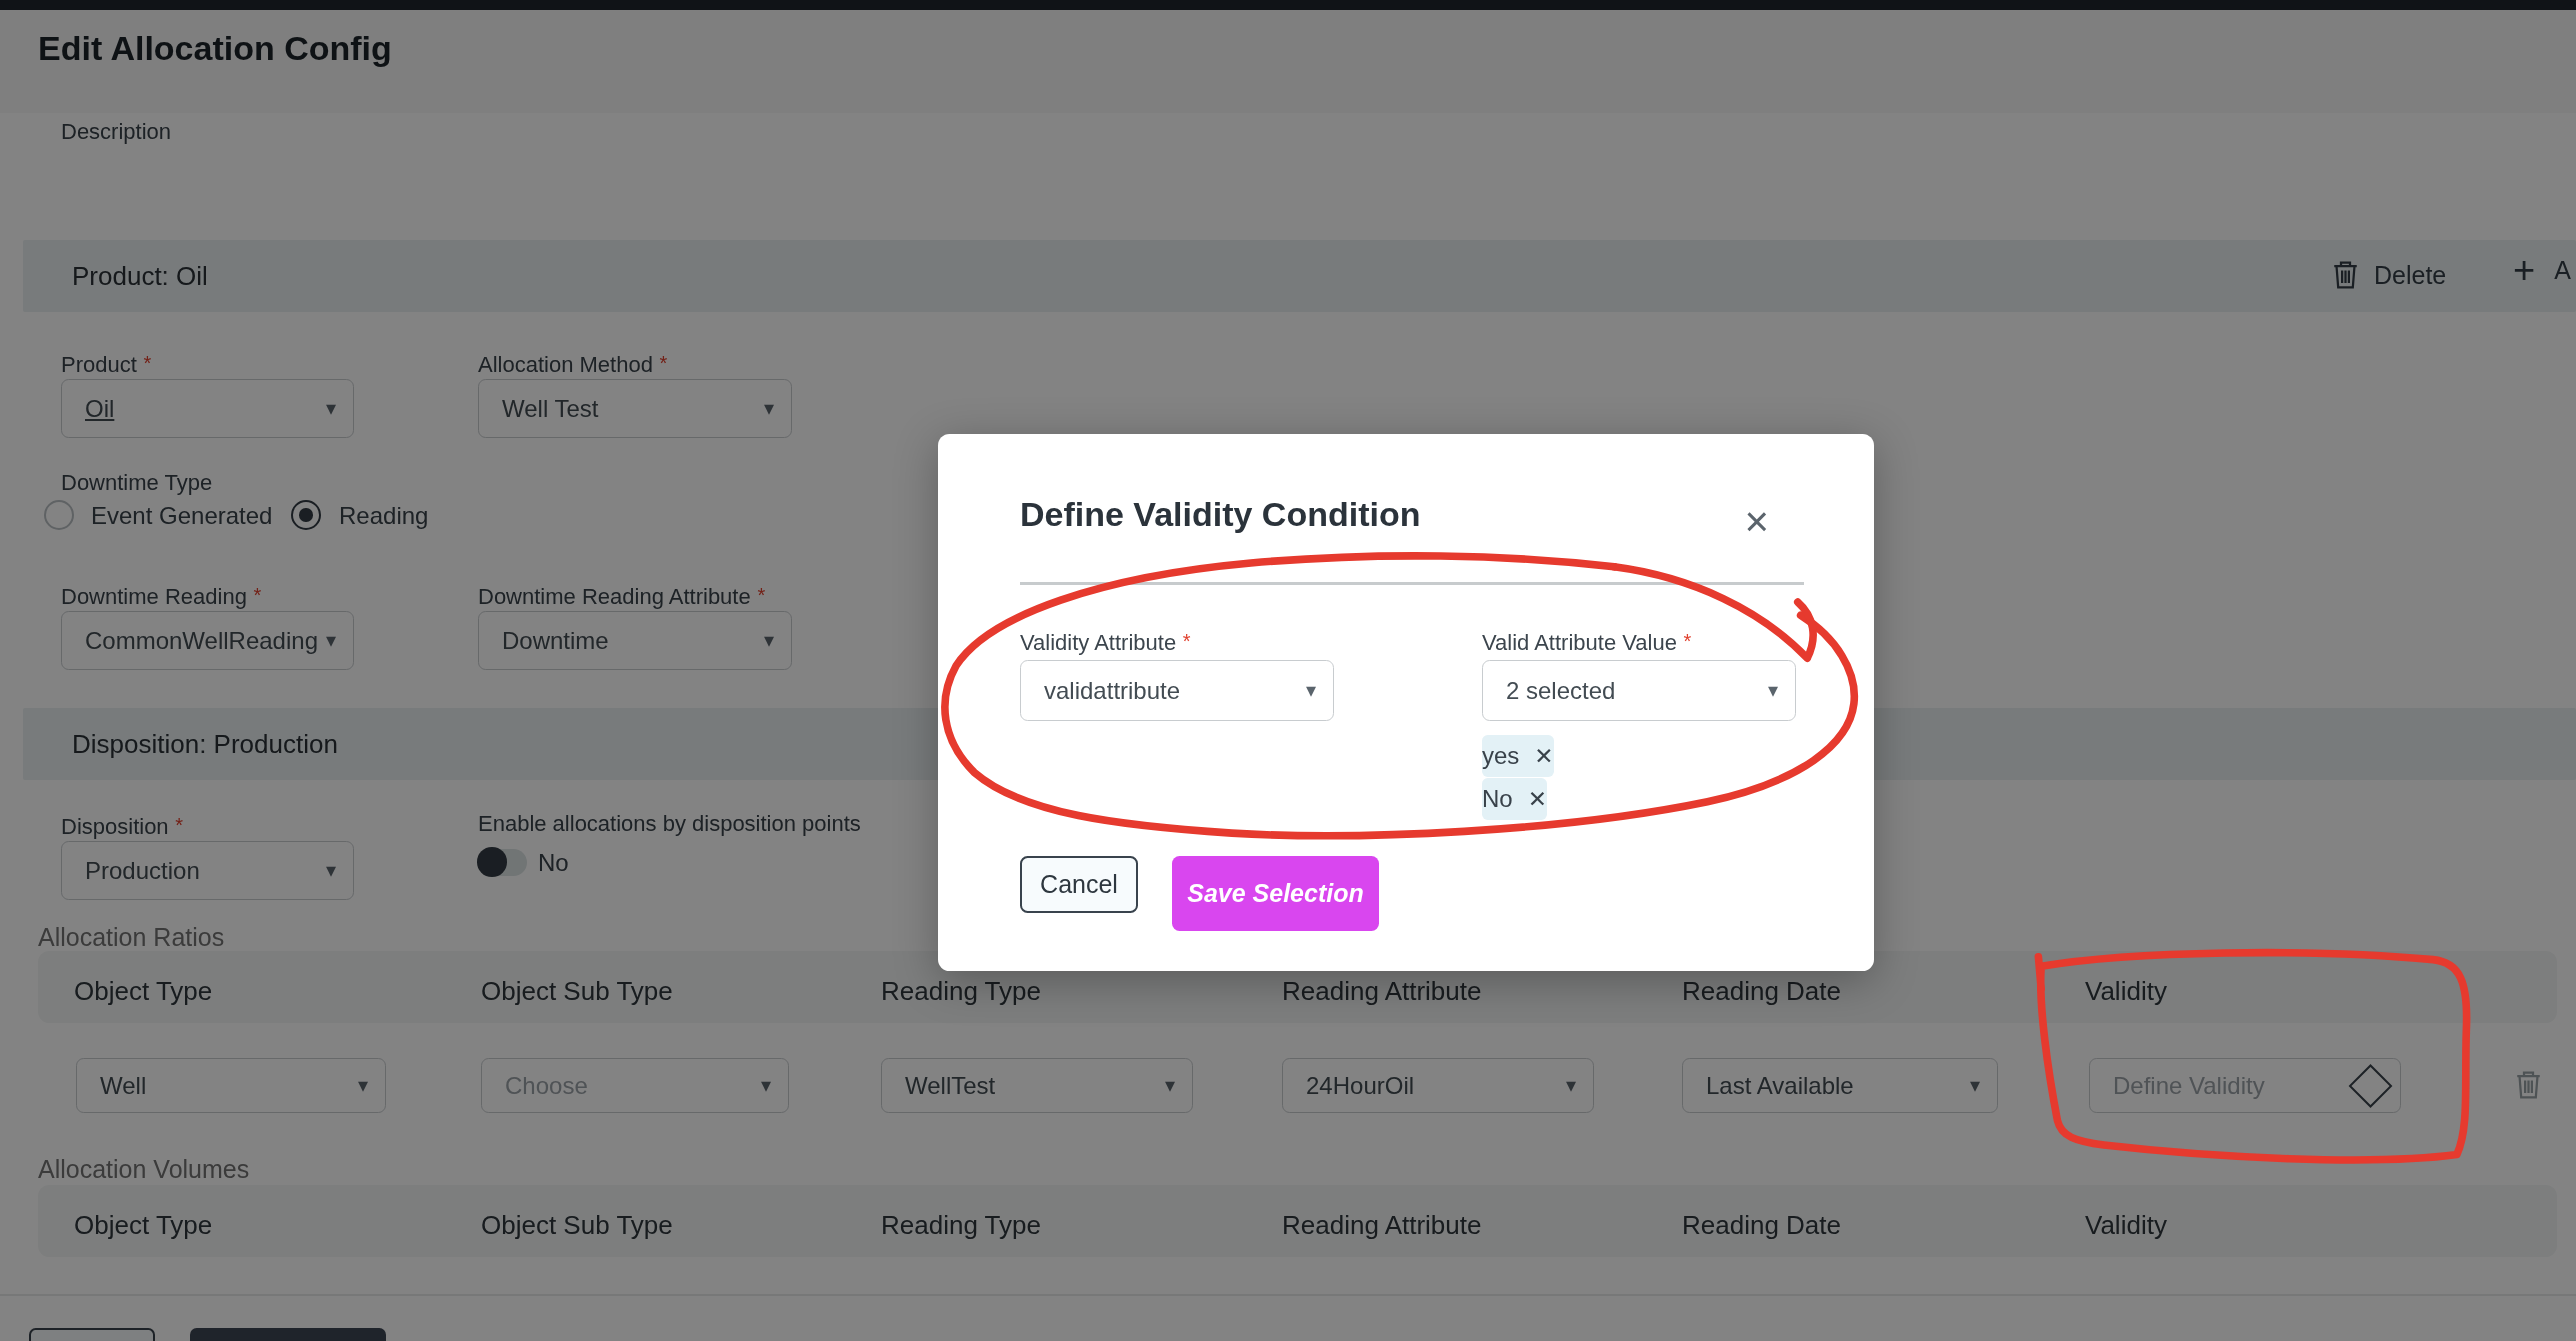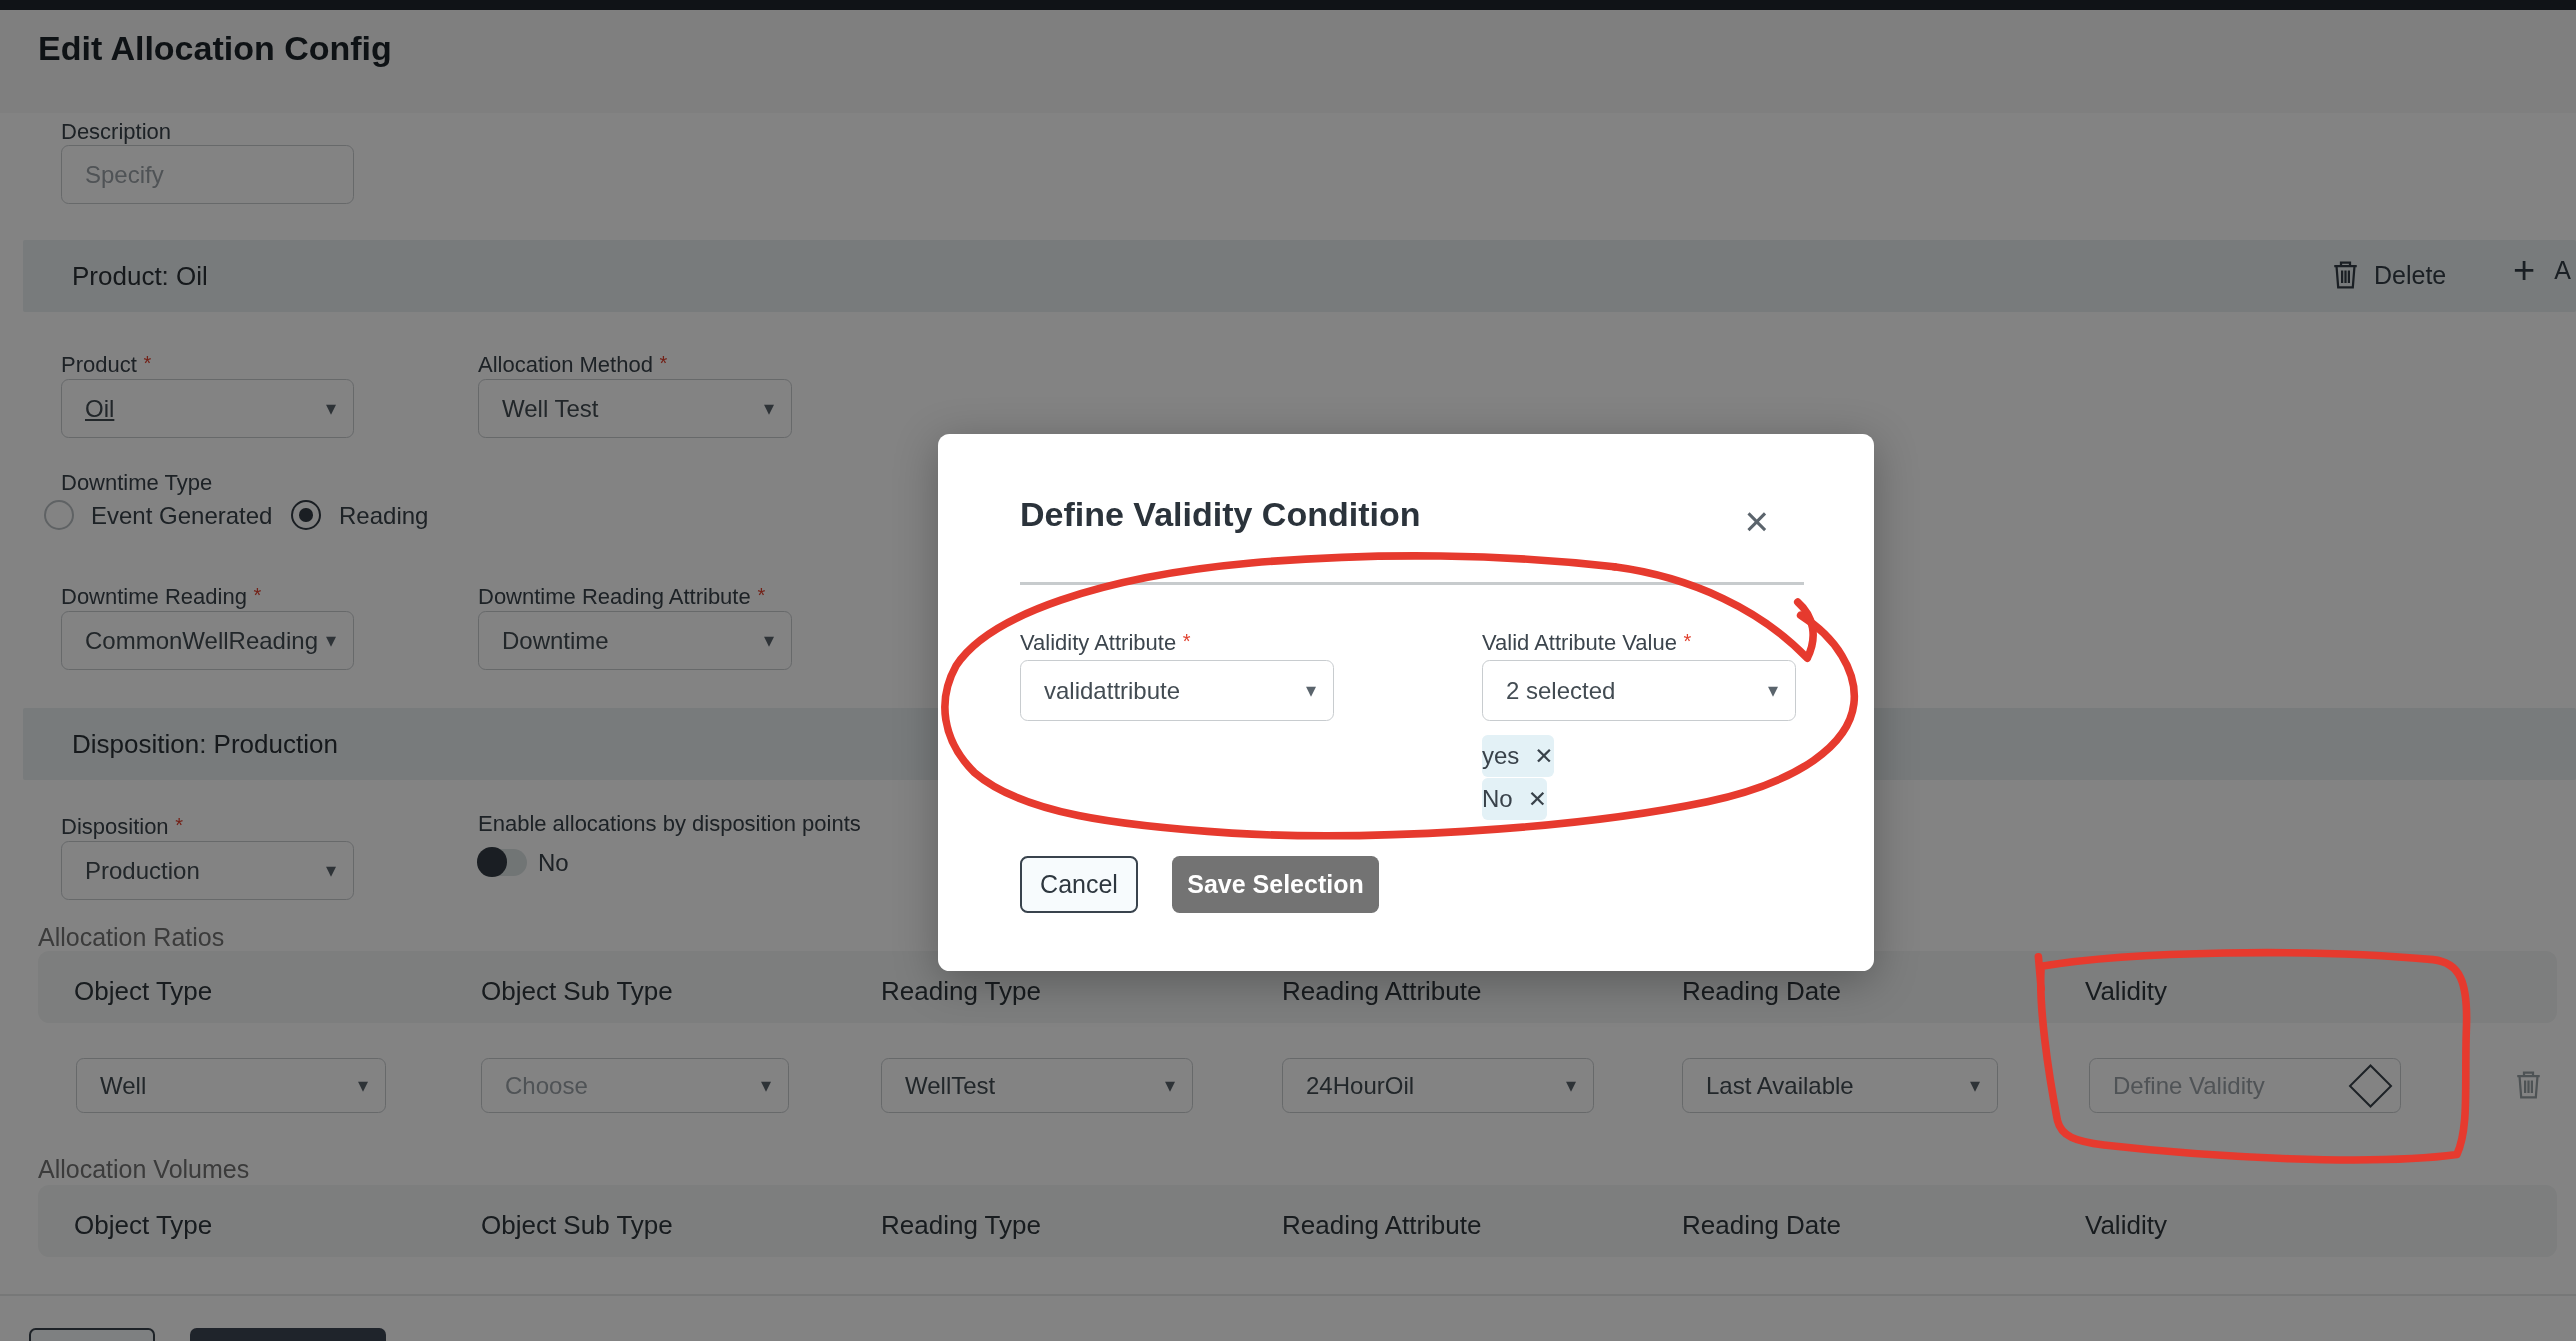--- a/index.html
+++ b/index.html
@@ -61,35 +61,34 @@
            font-size:24px;color:#434c53;}
   .m-field .caret{position:absolute;right:17px;top:50%;transform:translateY(-54%);
                   font-size:20px;color:#5a646c;}
   .chip{position:absolute;height:42px;background:#e3f1f6;border-radius:5.7px;display:flex;
         align-items:center;padding:0 0;font-size:24px;color:#39424a;}
   .chip .chip-x{margin-left:15px;font-size:23px;color:#39424a;}
   .btn{position:absolute;display:flex;align-items:center;justify-content:center;
        font-size:25px;border-radius:7.6px;box-sizing:border-box;}
   .btn.cancel{left:82px;top:422px;width:118px;height:57px;border:2.9px solid #39434d;
               background:#f7fbfd;color:#2e373f;font-weight:500;}
-  .btn.save{left:234px;top:422px;width:207px;height:57px;background:#737373;color:#ffffff;font-weight:700;}
+  .btn.save{left:234px;top:422px;width:207px;height:75px;background:#d946ef;color:#ffffff;font-weight:700;font-style:italic;}
   
   .annotations{position:absolute;left:0;top:0;z-index:30;pointer-events:none;}
 </style>
 </head>
 <body>
 
 <div class="page">
 
   <div class="topbar"></div>
   <div class="pageheader"></div>
   <div class="page-title">Edit Allocation Config</div>
 
   <div class="label" style="left:61px;top:119px;">Description</div>
-  <input class="text-field" style="left: 61px; top: 145px; width: 293px;" placeholder="Specify">
 
   <div class="section-bar" style="top:240px;align-items:center;">
     <span class="bar-text">Product: Oil</span>
   </div>
   <div class="bar-action" style="left:2332px;top:259px;">
     <svg class="icon-svg" width="27" height="32" viewBox="0 0 24 28" fill="none" stroke="#343e46" stroke-width="2">
       <path d="M2 6 h20 M8 6 V3 h8 v3 M4 6 l1.5 19 h13 L20 6 M9 10 v11 M12 10 v11 M15 10 v11"></path>
     </svg>
     <span style="margin-left:15px;">Delete</span>
   </div>

